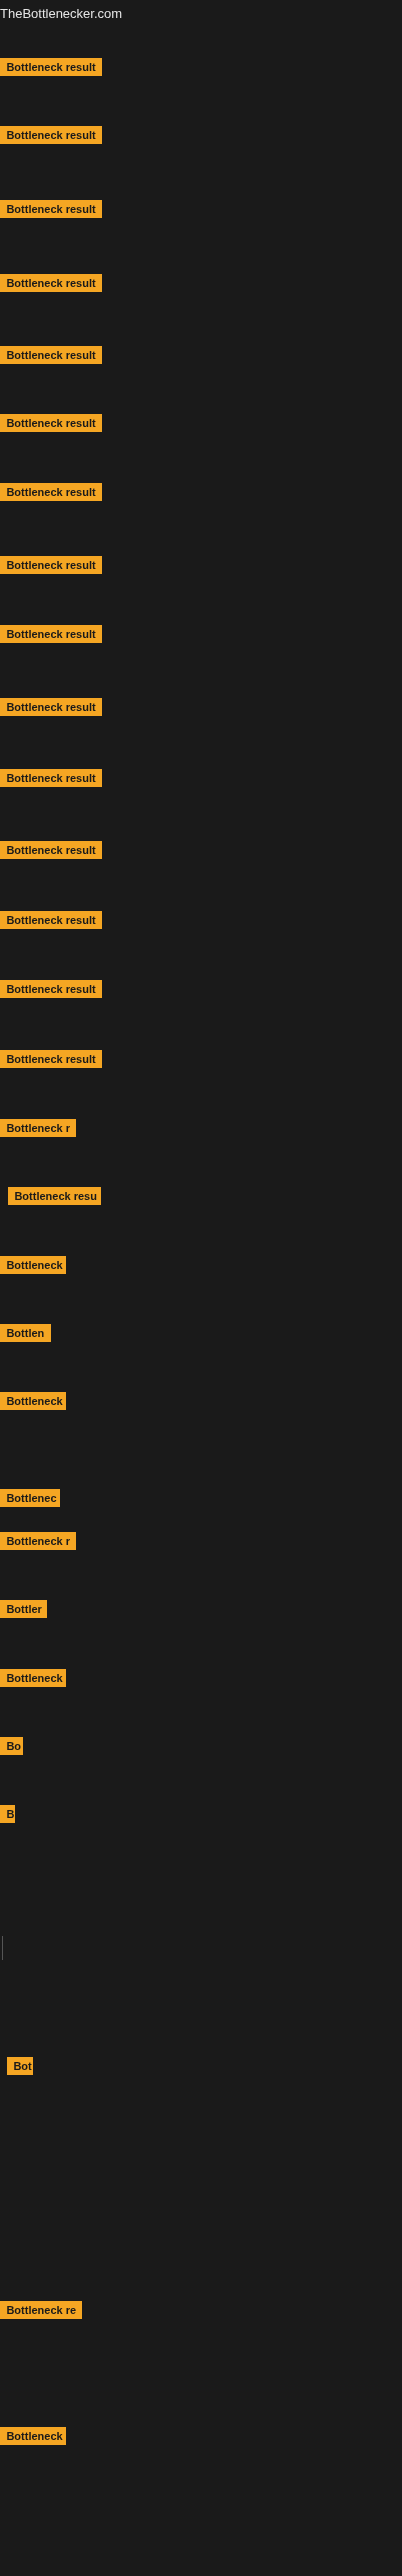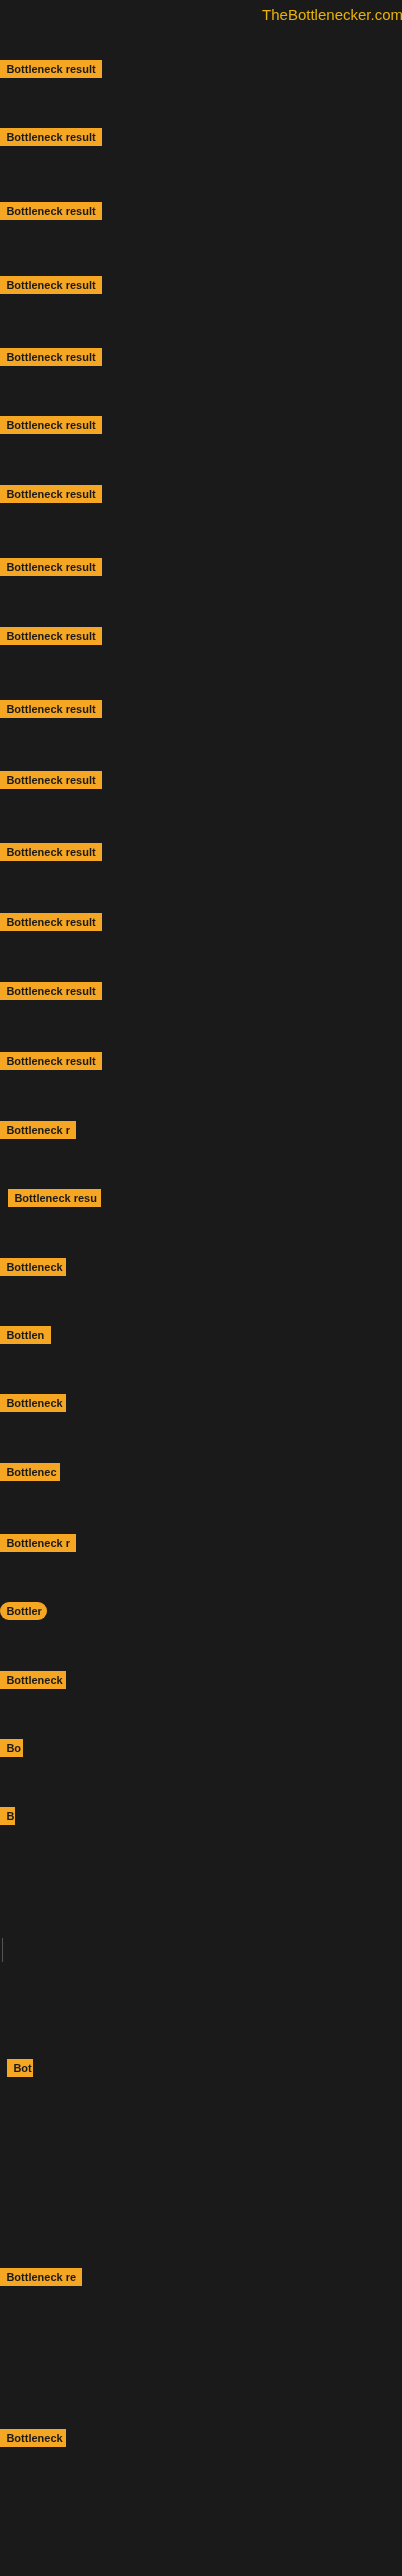--- a/index.html
+++ b/index.html
@@ -10,23 +10,23 @@
 
     body {
       background-color: #1a1a1a;
       width: 403px;
       min-height: 2576px;
       font-family: Arial, sans-serif;
       position: relative;
     }
 
     .site-title {
-      text-align: right;
-      color: #eab308;
-      font-size: 15px;
+      text-align: left;
+      color: #e5e5e5;
+      font-size: 13px;
       padding: 6.4px 0;
       font-weight: normal;
     }
 
     .bottleneck-item {
       position: absolute;
       left: 0;
     }
 
     .bottleneck-label {
@@ -68,25 +68,25 @@
     <div class="bottleneck-item" style="top: 741px; left: 0px;"><span class="bottleneck-label" style="max-width: 117px;">Bottleneck result</span></div>
     <div class="bottleneck-item" style="top: 813px; left: 0px;"><span class="bottleneck-label" style="max-width: 117px;">Bottleneck result</span></div>
     <div class="bottleneck-item" style="top: 883px; left: 0px;"><span class="bottleneck-label" style="max-width: 113px;">Bottleneck result</span></div>
     <div class="bottleneck-item" style="top: 952px; left: 0px;"><span class="bottleneck-label" style="max-width: 111px;">Bottleneck result</span></div>
     <div class="bottleneck-item" style="top: 1022px; left: 0px;"><span class="bottleneck-label" style="max-width: 105px;">Bottleneck result</span></div>
     <div class="bottleneck-item" style="top: 1091px; left: 0px;"><span class="bottleneck-label" style="max-width: 76px;">Bottleneck r</span></div>
     <div class="bottleneck-item" style="top: 1159px; left: 8px;"><span class="bottleneck-label" style="max-width: 93px;">Bottleneck resu</span></div>
     <div class="bottleneck-item" style="top: 1228px; left: 0px;"><span class="bottleneck-label" style="max-width: 66px;">Bottleneck</span></div>
     <div class="bottleneck-item" style="top: 1296px; left: 0px;"><span class="bottleneck-label" style="max-width: 52px;">Bottlen</span></div>
     <div class="bottleneck-item" style="top: 1364px; left: 0px;"><span class="bottleneck-label" style="max-width: 66px;">Bottleneck</span></div>
-    <div class="bottleneck-item" style="top: 1433px; left: 0px;"><span class="bottleneck-label" style="max-width: 60px;">Bottlenec</span></div>
+    <div class="bottleneck-item" style="top: 1433px; left: 0px;"><span class="bottleneck-label" style="max-width: 60px; margin-top: 28px;">Bottlenec</span></div>
     <div class="bottleneck-item" style="top: 1504px; left: 0px;"><span class="bottleneck-label" style="max-width: 76px;">Bottleneck r</span></div>
-    <div class="bottleneck-item" style="top: 1572px; left: 0px;"><span class="bottleneck-label" style="max-width: 47px; border-radius: 9px;">Bottler</span></div>
+    <div class="bottleneck-item" style="top: 1572px; left: 0px;"><span class="bottleneck-label" style="max-width: 47px;">Bottler</span></div>
     <div class="bottleneck-item" style="top: 1641px; left: 0px;"><span class="bottleneck-label" style="max-width: 66px;">Bottleneck</span></div>
     <div class="bottleneck-item" style="top: 1709px; left: 0px; text-align: center;"><span class="bottleneck-label" style="max-width: 22.5px;">Bo</span></div>
     <div class="bottleneck-item" style="top: 1777px; left: 0px;"><span class="bottleneck-label" style="max-width: 14.5px;">B</span></div>
     <div class="bottleneck-item" style="top: 1916px; left: 0px;"></div>
     <div class="bottleneck-item" style="top: 2029px; left: 7px;"><span class="bottleneck-label" style="max-width: 26px;">Bot</span></div>
-    <div class="bottleneck-item" style="top: 2238px; left: 0px;"><span class="bottleneck-label" style="max-width: 85px;">Bottleneck re</span></div>
+    <div class="bottleneck-item" style="top: 2238px; left: 0px;"><span class="bottleneck-label" style="max-width: 85px; margin-top: 35px;">Bottleneck re</span></div>
     <div class="bottleneck-item" style="top: 2399px; left: 0px;"><span class="bottleneck-label" style="max-width: 66px;">Bottleneck</span></div>
     <div class="vertical-line" style="top: 1908px; height: 24px;"></div>
   </div>
 
 
 </body></html>

